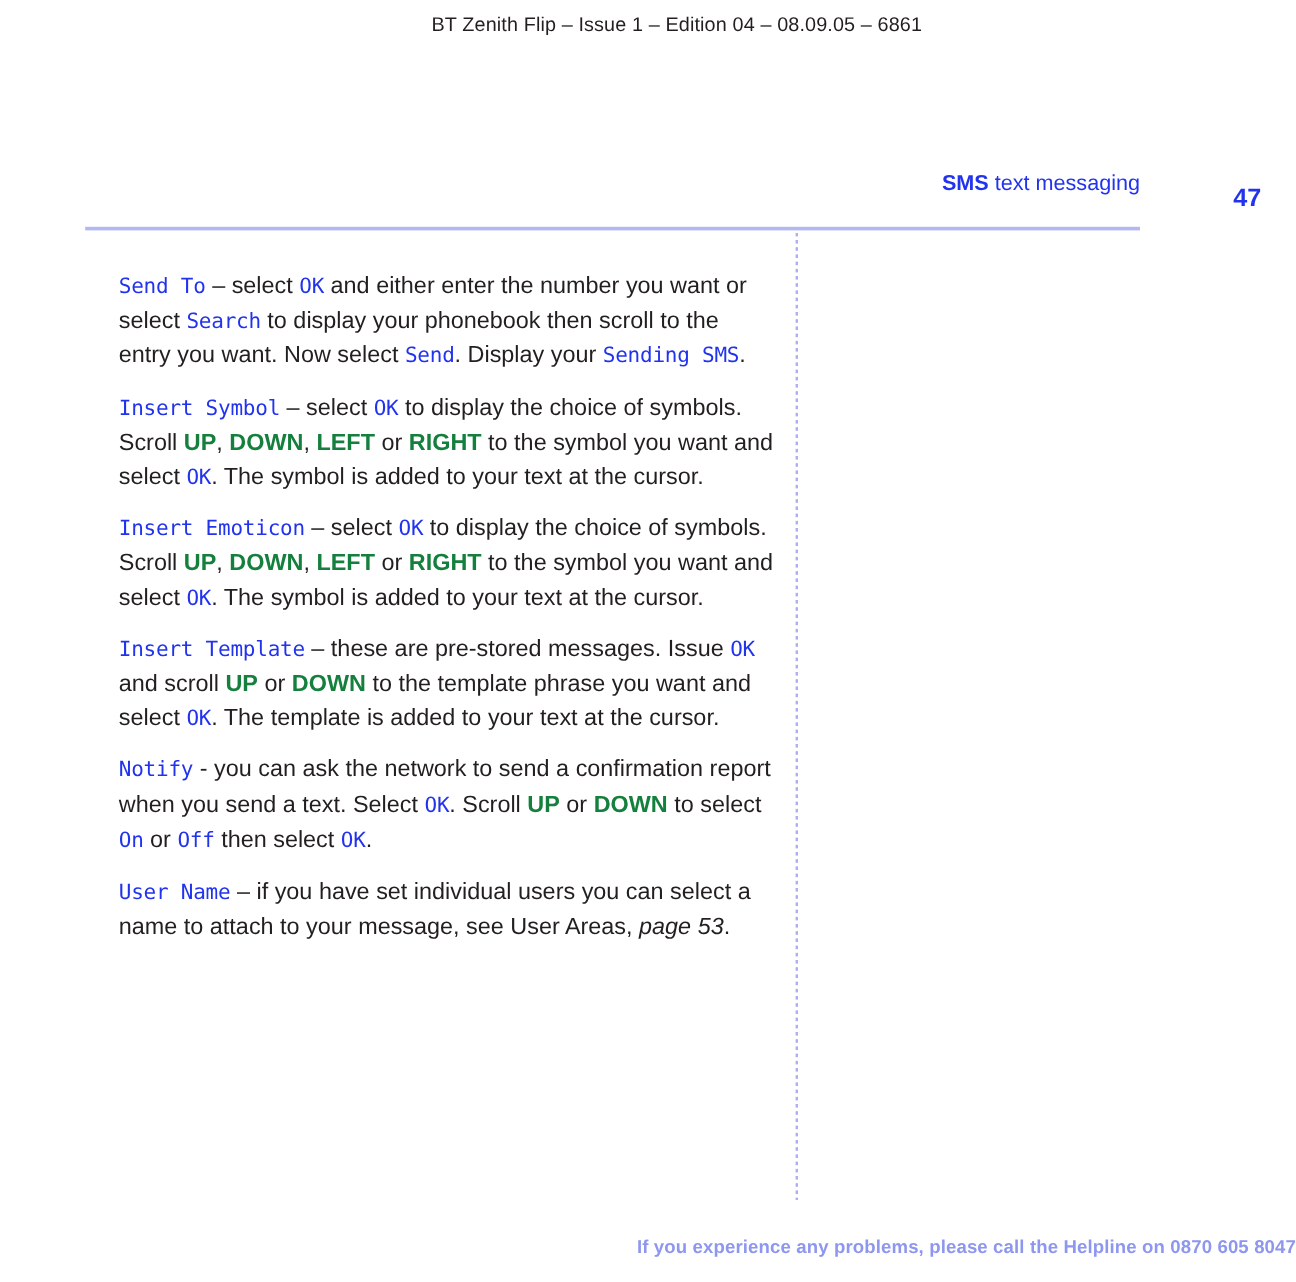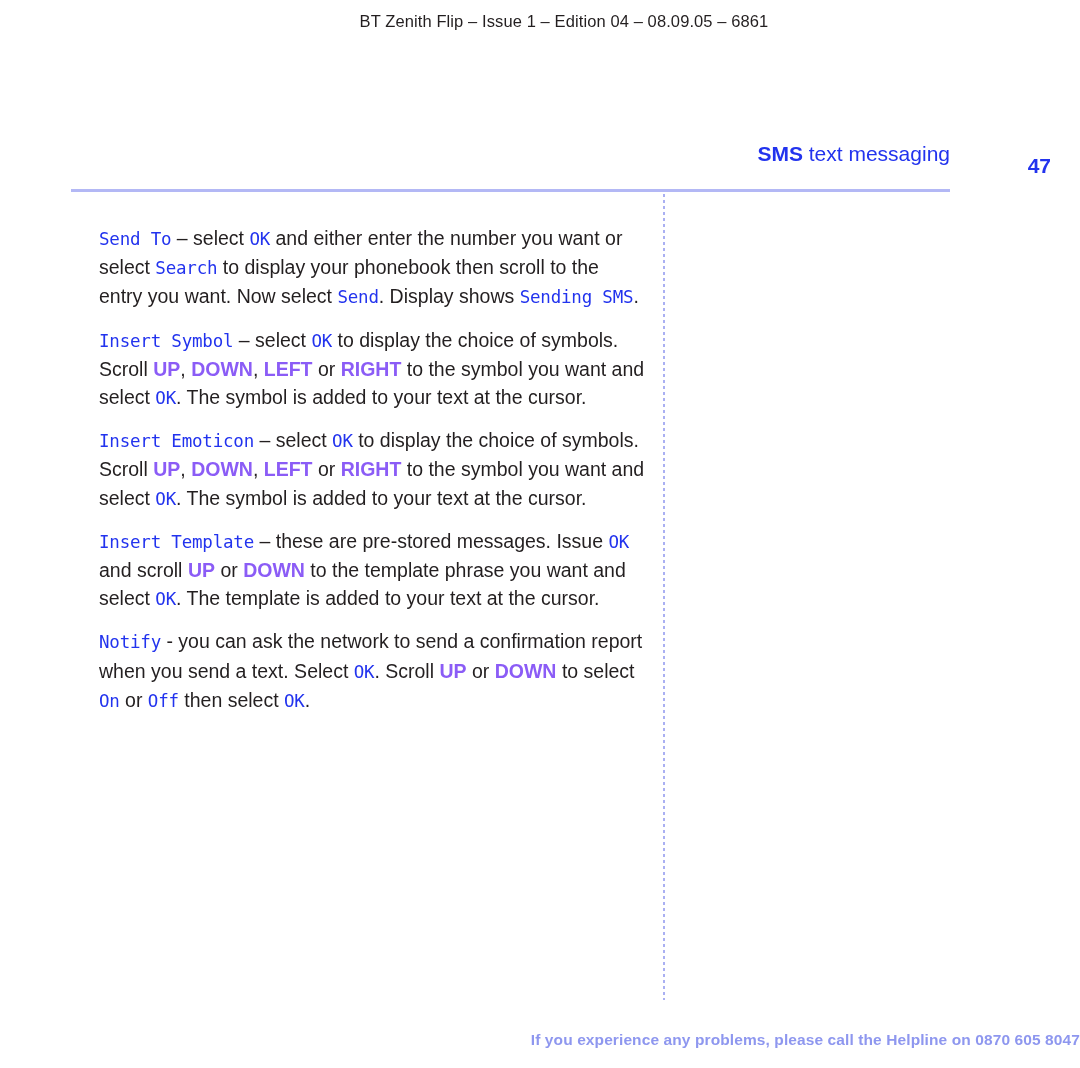--- a/index.html
+++ b/index.html
@@ -35,21 +35,21 @@
     position: absolute;
     top: 142px;
     left: 0;
     width: 1080px;
     height: 32px;
   }
   .chapter-title {
     position: absolute;
     right: 130px;
     top: 0;
-    font-size: 21px;
+    font-size: 18px;
     color: #2233ee;
     white-space: nowrap;
   }
   .chapter-title .strong {
     font-weight: bold;
   }
   .page-number {
     position: absolute;
     right: 29px;
     top: 0;
@@ -103,21 +103,21 @@
   .lcd {
     font-family: "DejaVu Sans Mono", "Liberation Mono", monospace;
     color: #2233ee;
     font-size: 17.5px;
     letter-spacing: -0.2px;
     text-align: center;
   }
   
   .key {
     font-weight: bold;
-    color: #8b5cf6;
+    color: #15803d;
   }
   .ital {
     font-style: italic;
   }
 
   
   .footer {
     position: absolute;
     bottom: 19px;
     left: 0;
@@ -143,22 +143,23 @@
   <div class="chapter-title">
     <span class="strong">SMS</span><span> text messaging</span>
   </div>
   <div class="page-number">47</div>
 </div>
 
 <div class="rule-horizontal"></div>
 <div class="rule-vertical"></div>
 
 <div class="text-column" id="text-column">
-    <p class="para"><span class="lcd">Send To</span><span> – select </span><span class="lcd">OK</span><span> and either enter the number you want or select </span><span class="lcd">Search</span><span> to display your phonebook then scroll to the entry you want. Now select </span><span class="lcd">Send</span><span>. Display shows </span><span class="lcd">Sending SMS</span><span>.</span></p>
+    <p class="para"><span class="lcd">Send To</span><span> – select </span><span class="lcd">OK</span><span> and either enter the number you want or select </span><span class="lcd">Search</span><span> to display your phonebook then scroll to the entry you want. Now select </span><span class="lcd">Send</span><span>. Display your </span><span class="lcd">Sending SMS</span><span>.</span></p>
     <p class="para"><span class="lcd">Insert Symbol</span><span> – select </span><span class="lcd">OK</span><span> to display the choice of symbols. Scroll </span><span class="key">UP</span><span>, </span><span class="key">DOWN</span><span>, </span><span class="key">LEFT</span><span> or </span><span class="key">RIGHT</span><span> to the symbol you want and select </span><span class="lcd">OK</span><span>. The symbol is added to your text at the cursor.</span></p>
     <p class="para"><span class="lcd">Insert Emoticon</span><span> – select </span><span class="lcd">OK</span><span> to display the choice of symbols. Scroll </span><span class="key">UP</span><span>, </span><span class="key">DOWN</span><span>, </span><span class="key">LEFT</span><span> or </span><span class="key">RIGHT</span><span> to the symbol you want and select </span><span class="lcd">OK</span><span>. The symbol is added to your text at the cursor.</span></p>
     <p class="para"><span class="lcd">Insert Template</span><span> – these are pre-stored messages. Issue </span><span class="lcd">OK</span><span> and scroll </span><span class="key">UP</span><span> or </span><span class="key">DOWN</span><span> to the template phrase you want and select </span><span class="lcd">OK</span><span>. The template is added to your text at the cursor.</span></p>
     <p class="para"><span class="lcd">Notify</span><span> - you can ask the network to send a confirmation report when you send a text. Select </span><span class="lcd">OK</span><span>. Scroll </span><span class="key">UP</span><span> or </span><span class="key">DOWN</span><span> to select </span><span class="lcd">On</span><span> or </span><span class="lcd">Off</span><span> then select </span><span class="lcd">OK</span><span>.</span></p>
+    <p class="para"><span class="lcd">User Name</span><span> – if you have set individual users you can select a name to attach to your message, see User Areas, </span><span class="ital">page 53</span><span>.</span></p>
   </div>
 
 <div class="footer">
   <span>If you experience any problems, please call the Helpline on </span><span class="phone">0870 605 8047</span>
 </div>
 
 </body></html>

